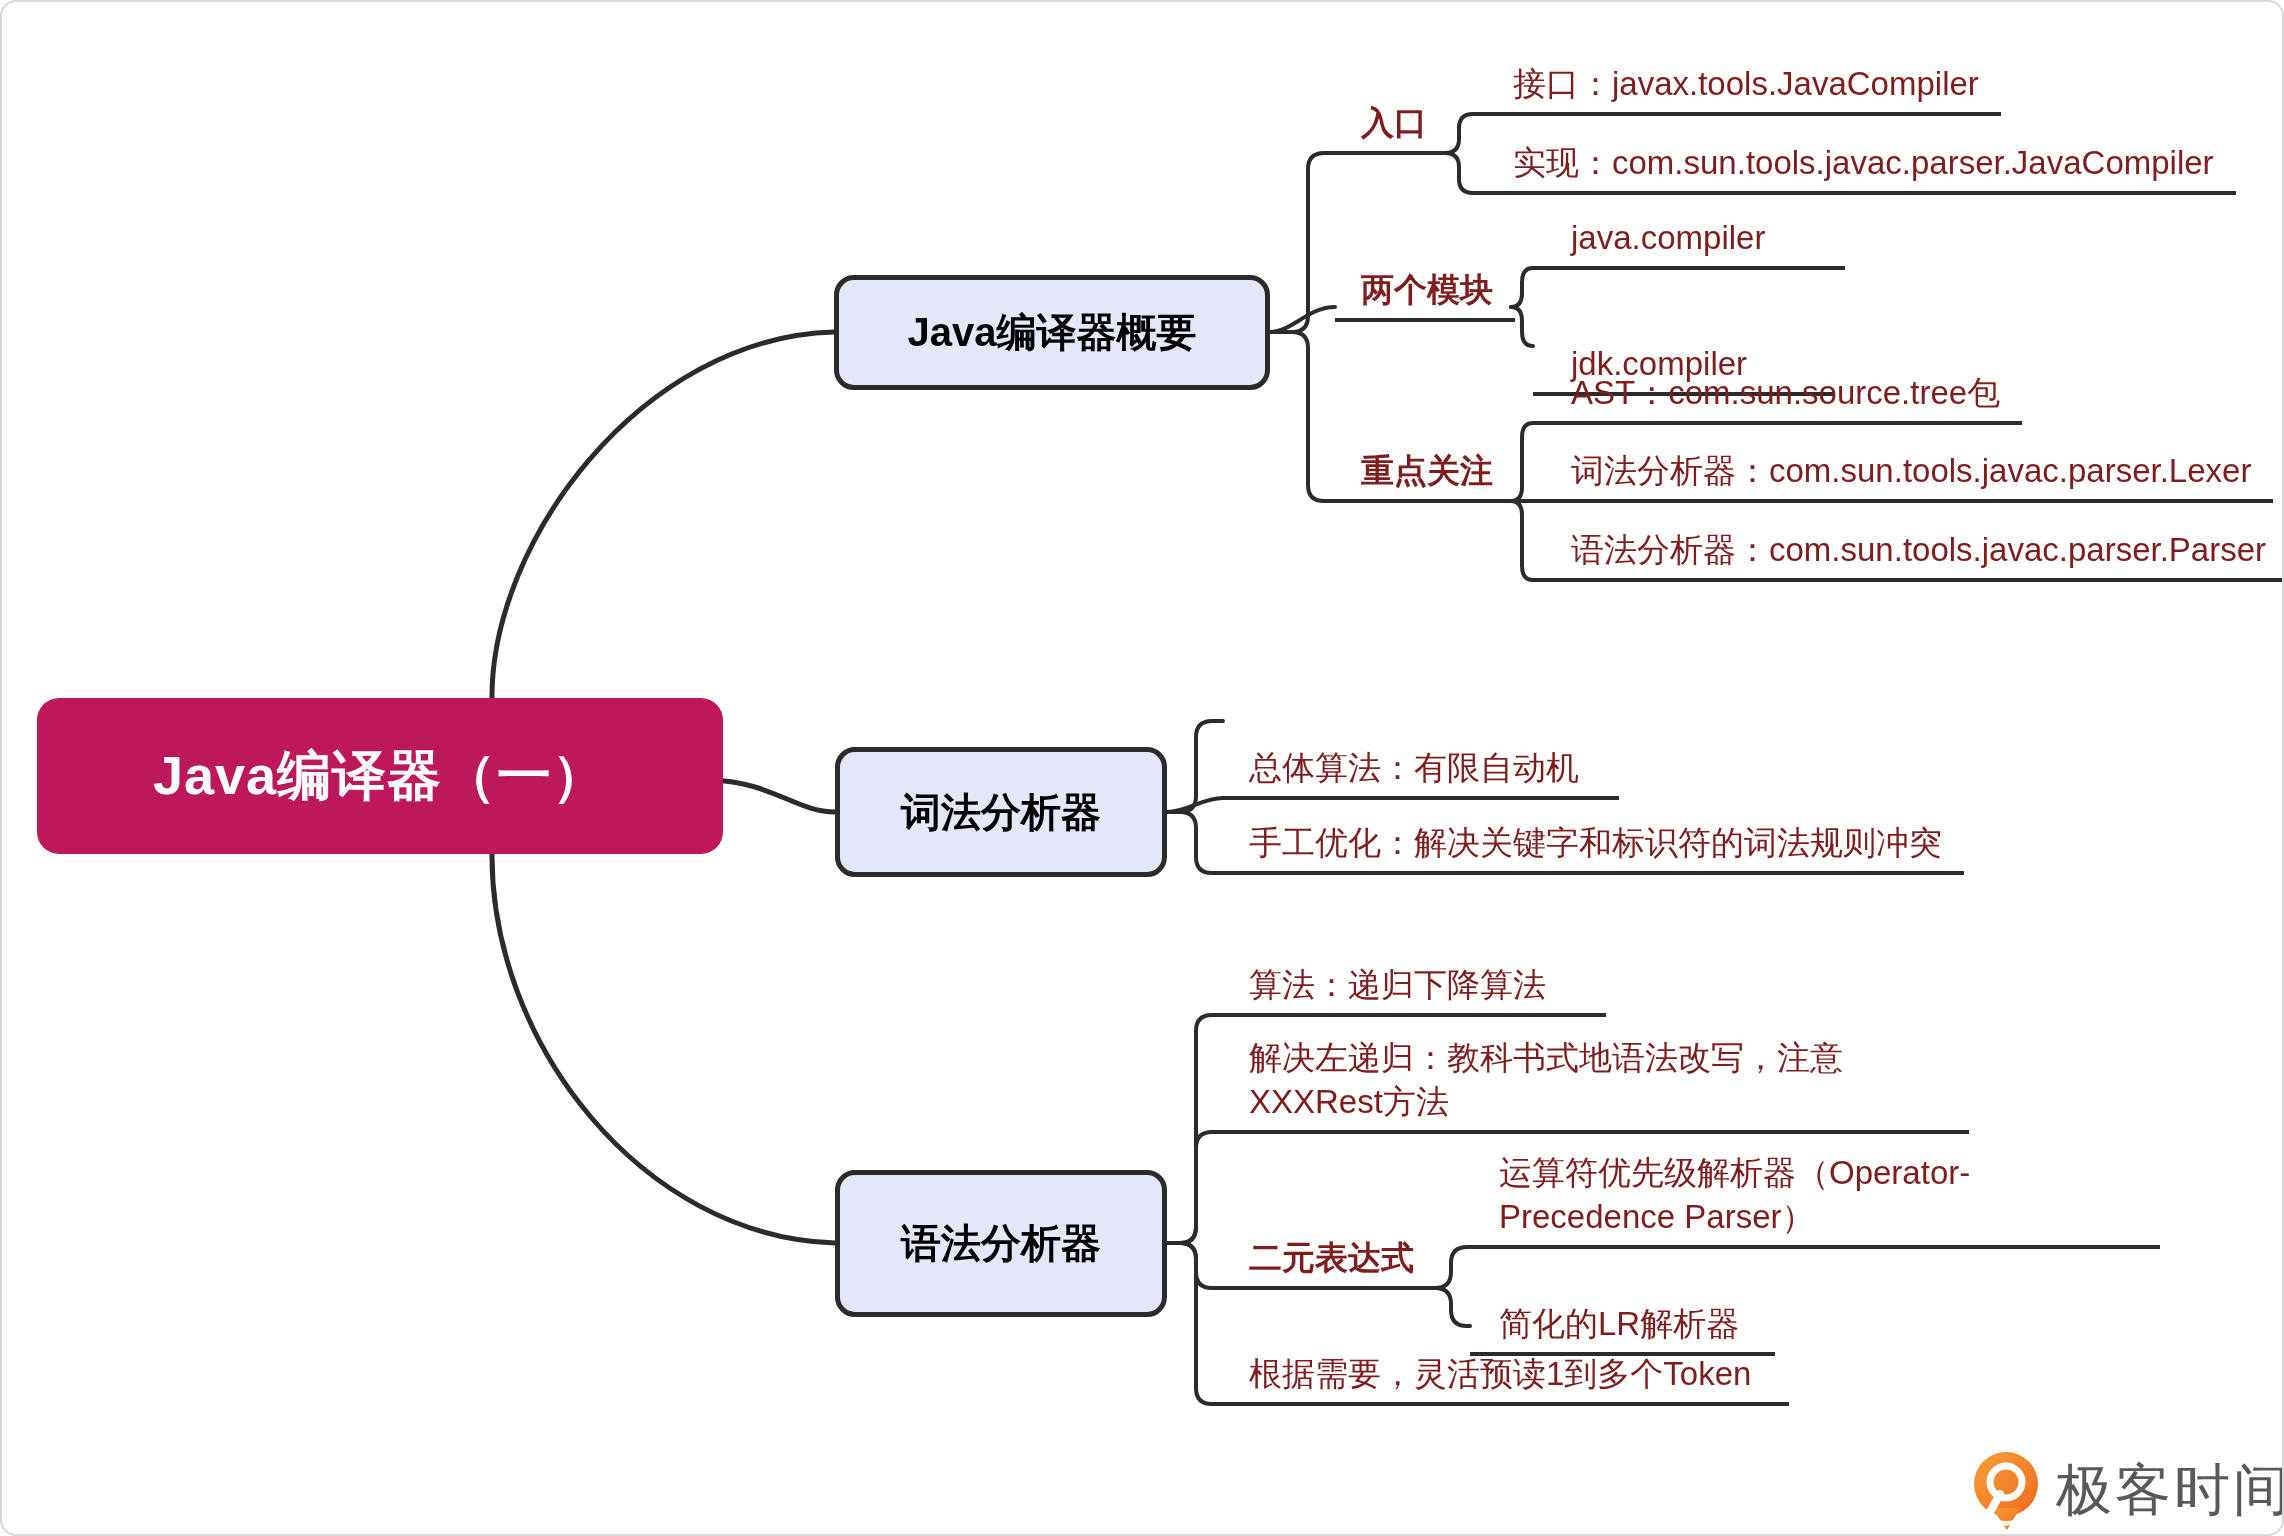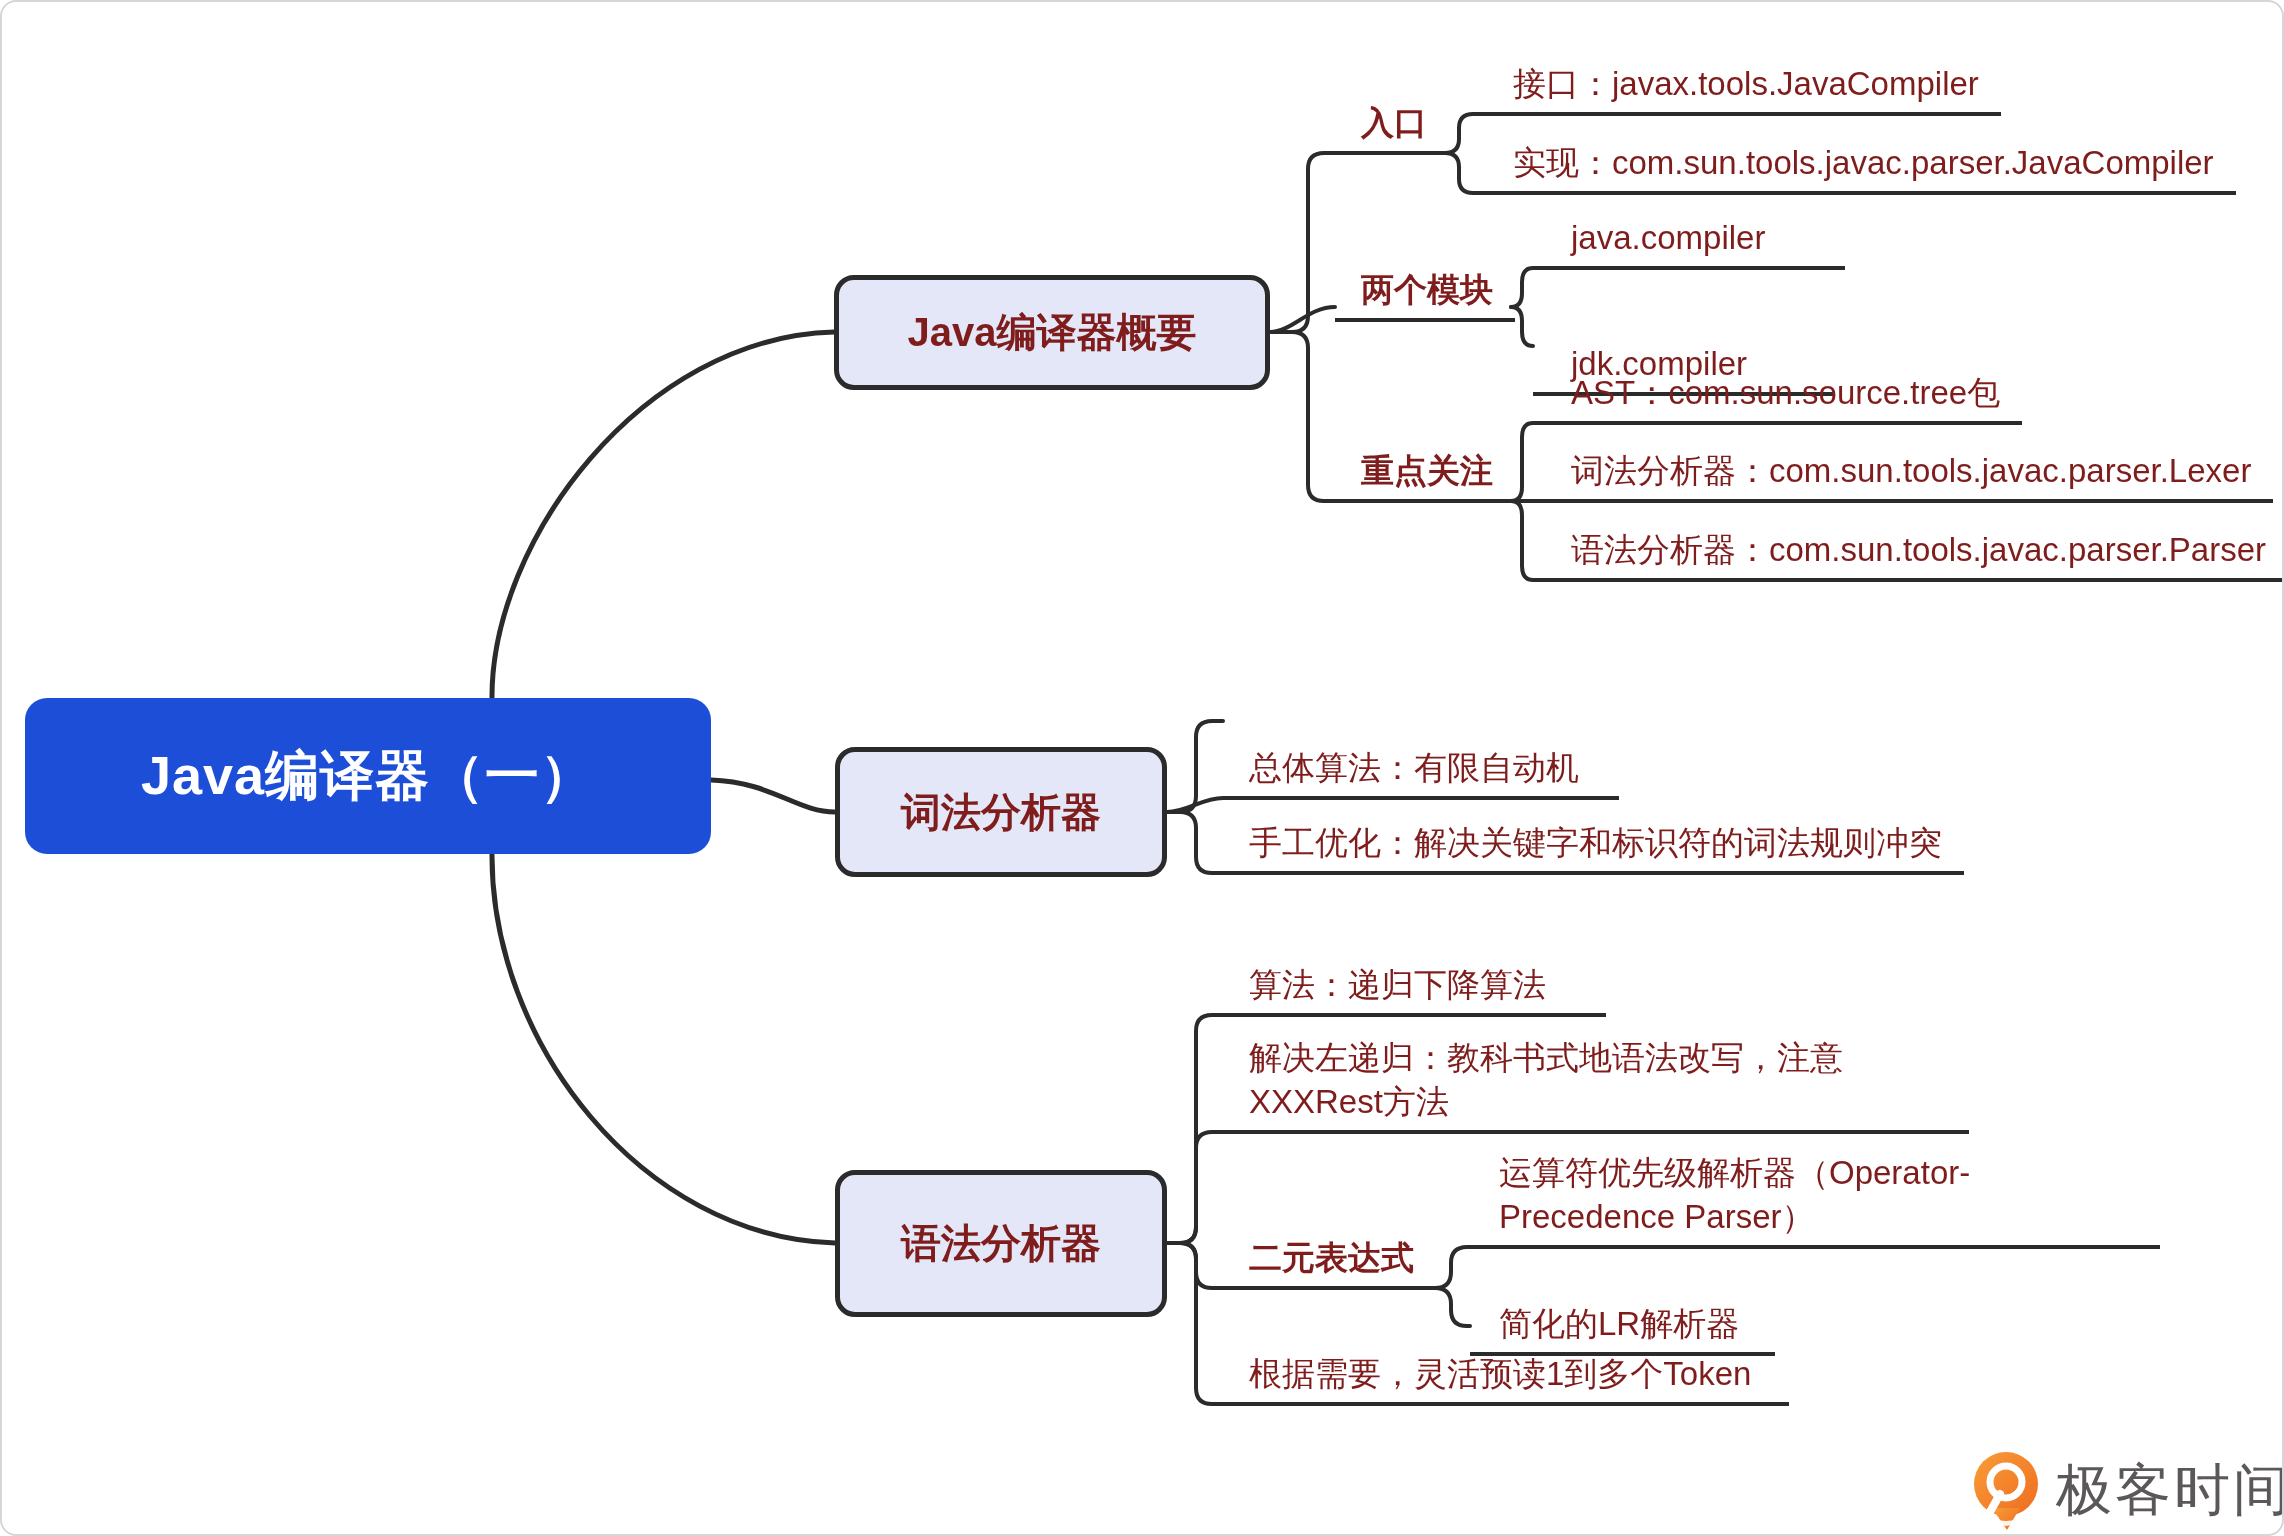--- a/index.html
+++ b/index.html
@@ -15,33 +15,34 @@
     font-family:"Liberation Sans","DejaVu Sans",sans-serif;
   }
   svg.wires{position:absolute;left:0;top:0;pointer-events:none;}
   .topic{
     position:absolute;
     display:flex;align-items:center;justify-content:center;
     background:#e3e7f7;
     border:5px solid #2b2b2b;
     border-radius:20px;
     box-sizing:border-box;
-    font-size:40px;font-weight:700;color:#7f1d1d;
+    font-size:40px;font-weight:700;color:#000000;
     white-space:nowrap;
   }
   .root-topic{
     position:absolute;
     display:flex;align-items:center;justify-content:center;
-    background:#1d4ed8;
+    background:#be185d;
     border:none;
     border-radius:22px;
     box-sizing:border-box;
     font-size:54px;font-weight:700;color:#ffffff;
     white-space:nowrap;
     letter-spacing:1px;
+    margin-left:12px;
   }
   .leaf{
     position:absolute;
     font-size:33px;line-height:44px;font-weight:500;color:#7f1d1d;
     padding:0 22px 6px 26px;
     border-bottom:4px solid #2b2b2b;
     white-space:nowrap;
     box-sizing:border-box;
   }
   .leaf.label{font-weight:700;}

